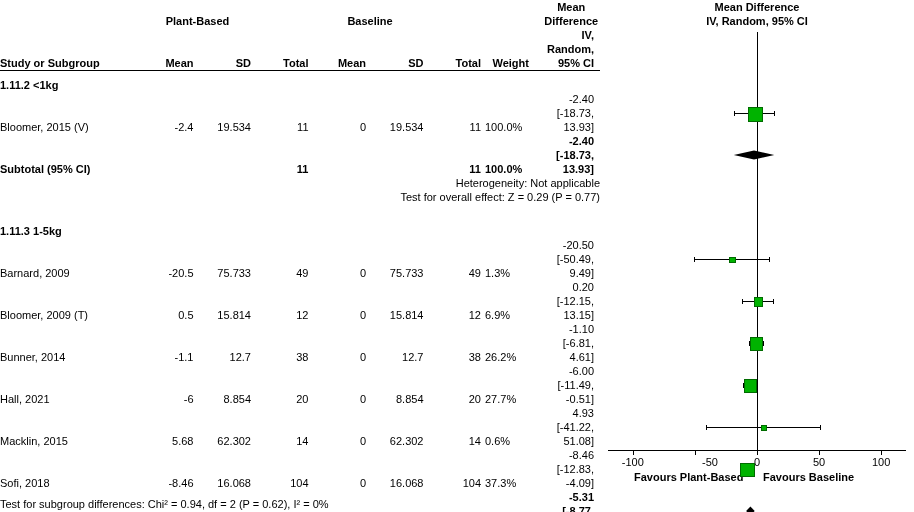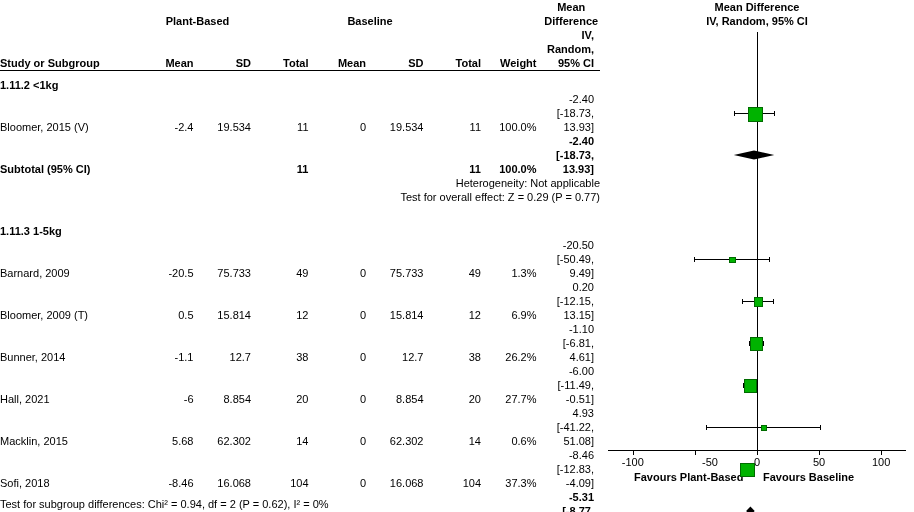--- a/index.html
+++ b/index.html
@@ -12,21 +12,21 @@
 
   
   .tbl{position:absolute;left:0;top:0;width:600px;}
   table.meta{border-collapse:collapse;width:600px;table-layout:fixed;}
   table.meta td,table.meta th{padding:0;font-size:11px;line-height:14px;vertical-align:bottom;}
   .hdr-group{font-weight:bold;text-align:center;font-size:11px;}
   .hdr-sub{font-weight:bold;font-size:11px;}
   .c-study{width:140px;text-align:left;}
   .c-num{width:52px;text-align:right;padding-right:4px !important;}
   .c-tot{width:44px;text-align:right;padding-right:4px !important;}
-  .c-wt{width:52px;text-align:right;padding-right:6px !important;}
+  .c-wt{width:52px;padding-right:6px !important;}
   .c-md{width:148px;text-align:right;padding-right:6px !important;}
   .hdr-rule{border-bottom:1px solid #000;}
   .grp-title{font-weight:bold;text-align:left;padding-top:7px !important;}
   .row-bold td{font-weight:bold;}
   .note{text-align:right;font-size:11px;}
 
   
   .plot{position:absolute;left:600px;top:0;width:314px;height:512px;}
   .plot-hdr{position:absolute;left:0;top:0;width:314px;text-align:center;font-weight:bold;font-size:11px;line-height:14px;}
   .axis-line{position:absolute;background:#000;}

